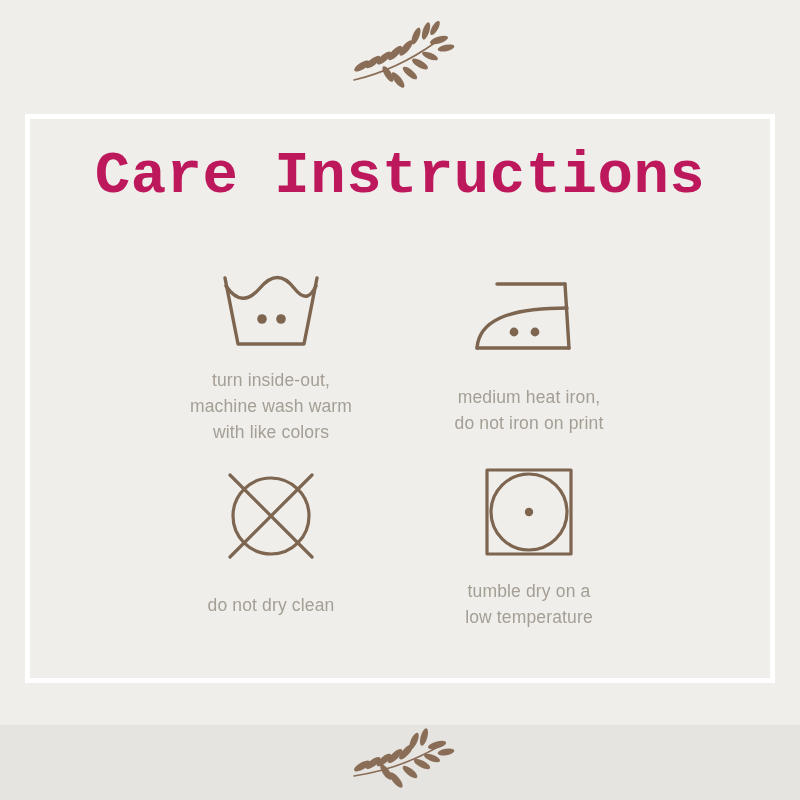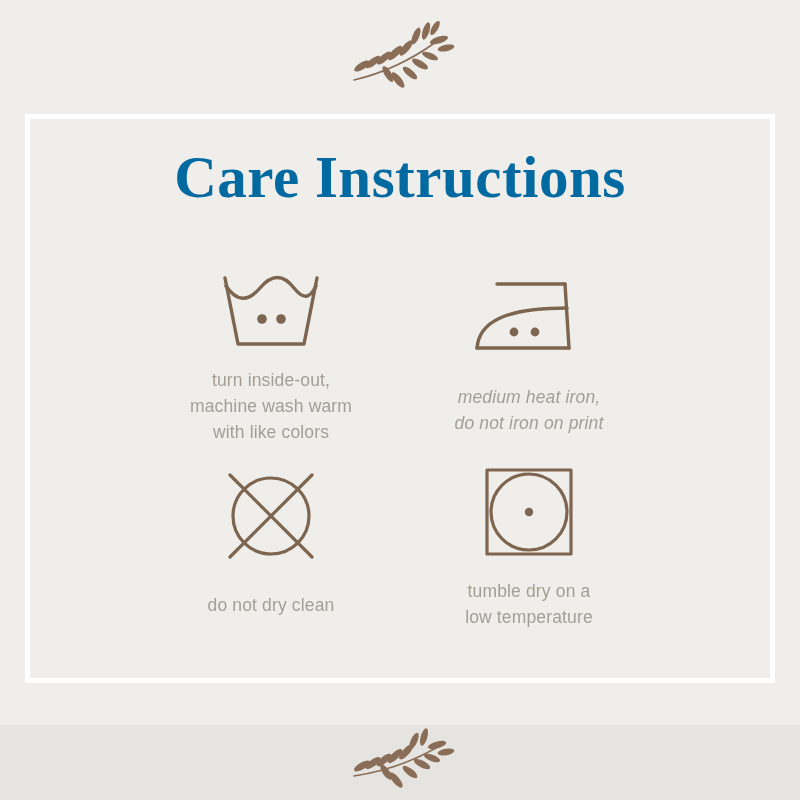--- a/index.html
+++ b/index.html
@@ -30,25 +30,25 @@
     position:absolute;
     left:25px; top:114px; width:750px; height:569px;
     border:5px solid #ffffff;
     background:#efeeea;
   }
 
   
   .title{
     position:absolute; left:0; top:24px; width:100%;
     text-align:center;
-    font-family:Liberation Serif, serif;
+    font-family:Liberation Mono, monospace;
     font-weight:700;
     font-size:59px;
     letter-spacing:0.5px;
-    color:#0369a1;
+    color:#be185d;
     white-space:nowrap;
   }
 
   
   .row{
     position:absolute; left:0; width:100%;
     display:flex; justify-content:center; align-items:flex-start;gap:40px;
   }
   .row-1{ top:140px; }
   .row-2{ top:345px; }
@@ -70,21 +70,21 @@
     font-size:17.5px;
     line-height:1.48;
     color:#a49e95;
     letter-spacing:0.15px;
     white-space:pre-line;
   }
 
   
   .cell-wash   { margin-top:0px; }
   .cell-bleach { margin-top:0px; }
-  .cell-iron   { margin-top:9px;font-style:italic; }
+  .cell-iron   { margin-top:9px; }
   .cell-dryclean{ margin-top:4px; }
   .cell-tumble { margin-top:0px; }
   .cell-iron .caption{ margin-top:22px; }
   .cell-dryclean .caption{ margin-top:30px; }
   .cell-tumble .caption{ margin-top:20px; }
 </style>
 </head>
 <body>
 
 <div class="bottom-band"></div>

